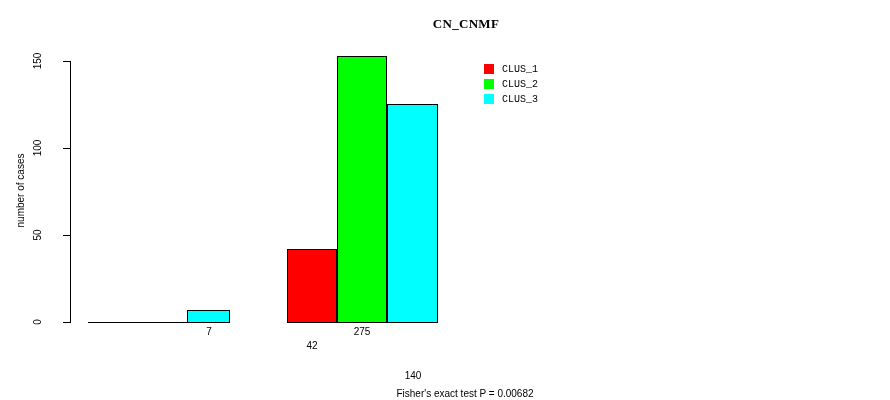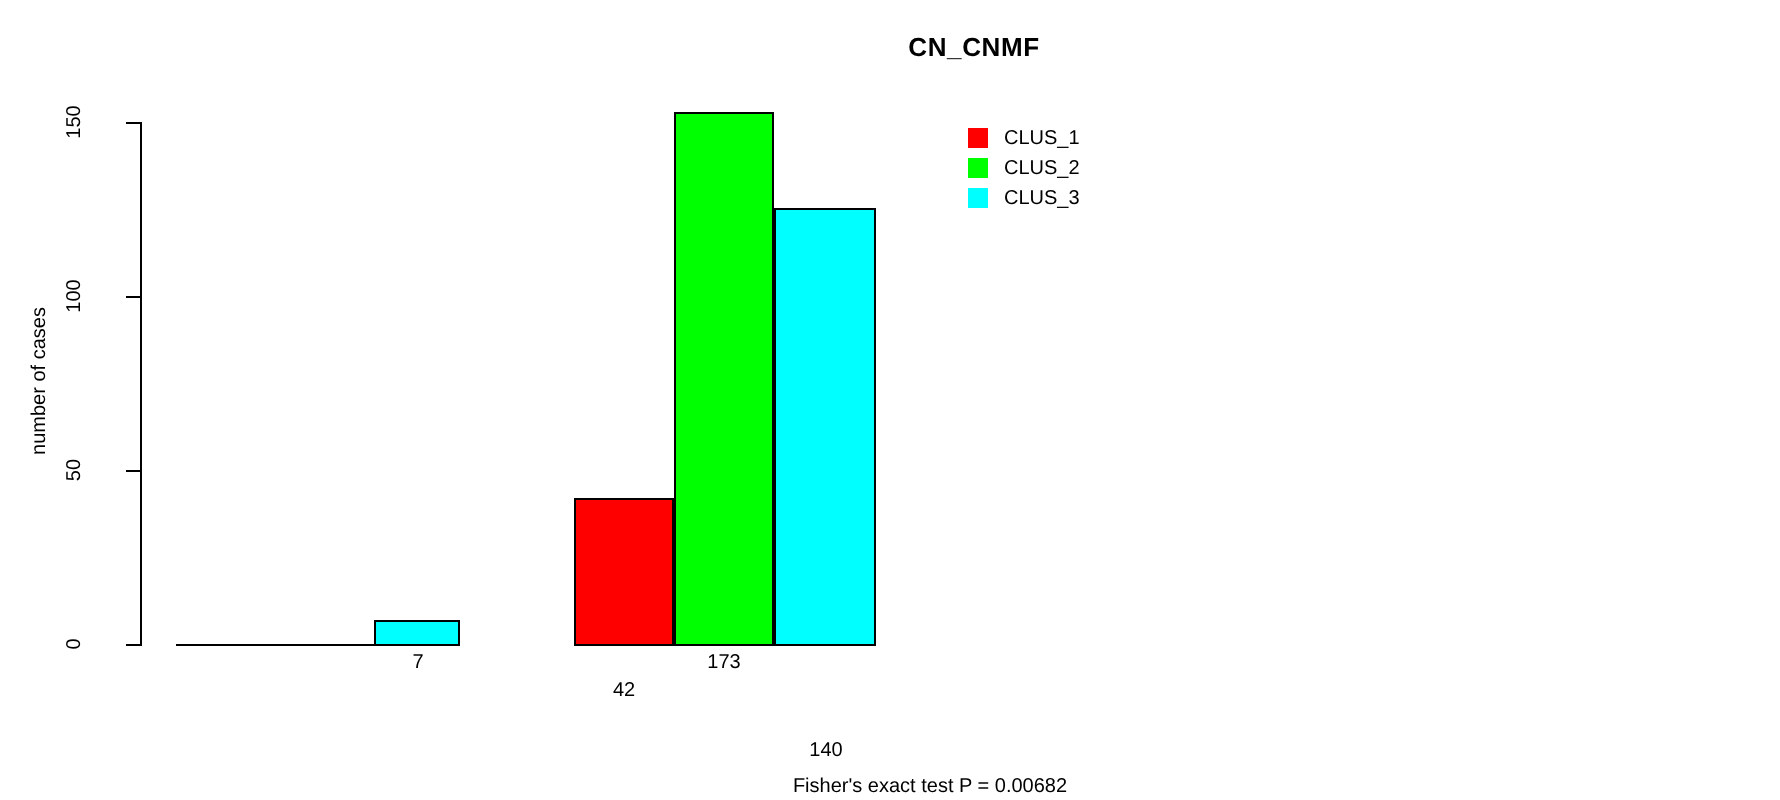--- a/index.html
+++ b/index.html
@@ -23,21 +23,22 @@
     top: 16px;
     width: 890px;
     text-align: center;
     font-size: 13px;
     font-weight: bold;
     letter-spacing: 0.3px;
   }
   
   #chart-title .t {
     position: relative;
-    left: 42px;
+    left: 21px;
+    font-family: Liberation Serif, serif;
   }
 
   
   #plot-area {
     position: absolute;
     left: 0;
     top: 0;
     width: 890px;
     height: 400px;
   }
@@ -124,20 +125,21 @@
   }
   .legend-swatch {
     width: 10px;
     height: 10px;
     display: inline-block;
   }
   .legend-label {
     font-size: 10px;
     margin-left: 8px;
     white-space: nowrap;
+    font-family: Liberation Mono, monospace;
   }
 
   
   #footer-note {
     position: absolute;
     left: 0;
     top: 388px;
     width: 890px;
     text-align: center;
     font-size: 10px;
@@ -175,21 +177,21 @@
   <div class="group-baseline" style="left:287px; top:322px; width:151px;"></div>
 
   <div class="bar" style="left:187px; top:310px; width:43px; height:13px; background:#00FFFF;"></div>
 
   <div class="bar" style="left:287px; top:249px; width:50px; height:74px; background:#FF0000;"></div>
   <div class="bar" style="left:337px; top:56px; width:50px; height:267px; background:#00FF00;"></div>
   <div class="bar" style="left:387px; top:104px; width:51px; height:219px; background:#00FFFF;"></div>
 
   <div class="bar-value" style="left:189px; top:326px; width:40px;">7</div>
   <div class="bar-value" style="left:292px; top:340px; width:40px;">42</div>
-  <div class="bar-value" style="left:342px; top:326px; width:40px;">173</div>
+  <div class="bar-value" style="left:342px; top:326px; width:40px;">275</div>
   <div class="bar-value" style="left:393px; top:326px; width:40px;margin-top:44px;">140</div>
 
 
 </div>
 
 <div id="legend">
 
   <div class="legend-row">
     <span class="legend-swatch" style="background:#FF0000;"></span>
     <span class="legend-label">CLUS_1</span>

